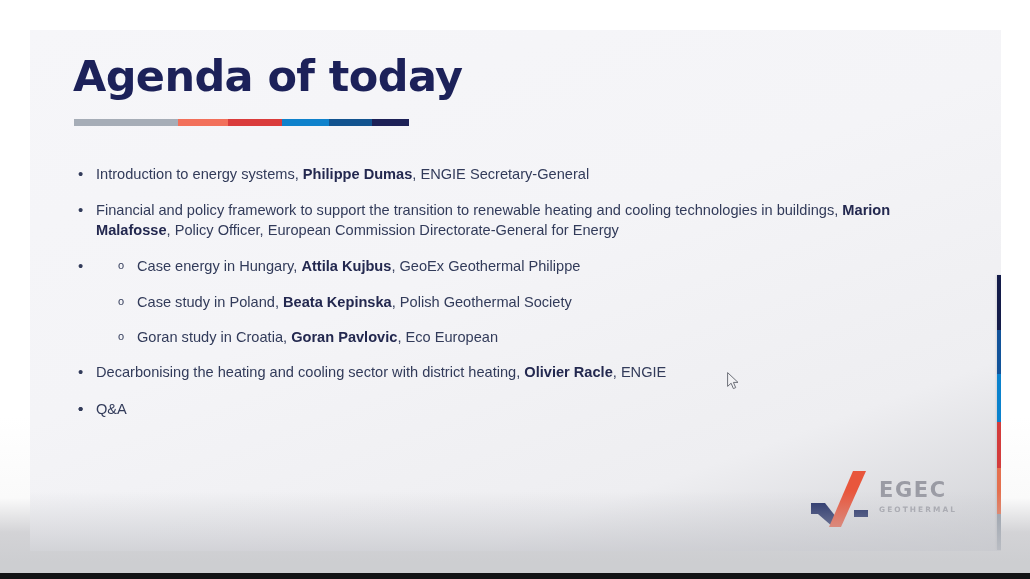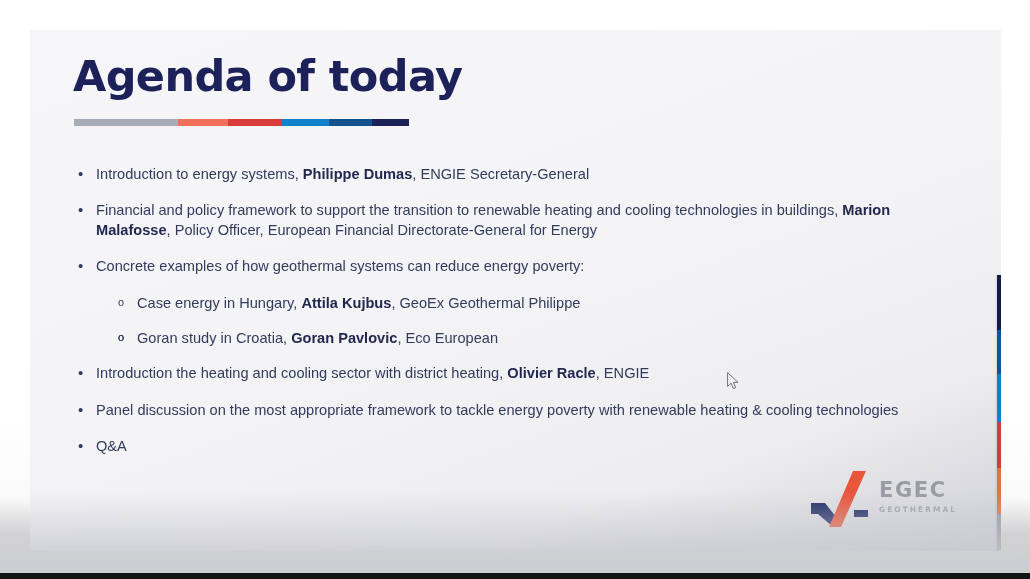--- a/index.html
+++ b/index.html
@@ -199,27 +199,27 @@
         <div class="seg" style="background: rgb(166, 173, 183); width: 31%;"></div>
         <div class="seg" style="background: rgb(242, 112, 91); width: 15%;"></div>
         <div class="seg" style="background: rgb(218, 60, 60); width: 16%;"></div>
         <div class="seg" style="background: rgb(15, 130, 204); width: 14%;"></div>
         <div class="seg" style="background: rgb(18, 83, 143); width: 13%;"></div>
         <div class="seg" style="background: rgb(29, 33, 87); width: 11%;"></div>
       </div>
 
     <div id="body">
         <div class="bullet"><span class="marker">•</span><span class="txt"><span>Introduction to energy systems, </span><b>Philippe Dumas</b><span>, ENGIE Secretary-General</span></span></div>
-        <div class="bullet"><span class="marker">•</span><span class="txt"><span>Financial and policy framework to support the transition to renewable heating and cooling technologies in buildings, </span><b>Marion Malafosse</b><span>, Policy Officer, European Financial Directorate-General for Energy</span></span></div>
-        <div class="bullet"><span class="marker">•</span><span class="txt"><span>Concrete examples of how geothermal systems can reduce energy poverty:</span></span></div>
+        <div class="bullet"><span class="marker">•</span><span class="txt"><span>Financial and policy framework to support the transition to renewable heating and cooling technologies in buildings, </span><b>Marion Malafosse</b><span>, Policy Officer, European Commission Directorate-General for Energy</span></span></div>
+        <div class="bullet"><span class="marker">•</span></div>
         <div class="bullet sub"><span class="marker">o</span><span class="txt"><span>Case energy in Hungary, </span><b>Attila Kujbus</b><span>, GeoEx Geothermal Philippe</span></span></div>
-        <div class="bullet sub"><span class="marker">o</span></div>
+        <div class="bullet sub"><span class="marker">o</span><span class="txt"><span>Case study in Poland, </span><b>Beata Kepinska</b><span>, Polish Geothermal Society</span></span></div>
         <div class="bullet sub"><span class="marker">o</span><span class="txt"><span>Goran study in Croatia, </span><b>Goran Pavlovic</b><span>, Eco European</span></span></div>
-        <div class="bullet"><span class="marker">•</span><span class="txt"><span>Introduction the heating and cooling sector with district heating, </span><b>Olivier Racle</b><span>, ENGIE</span></span></div>
-        <div class="bullet"><span class="marker">•</span><span class="txt"><span>Panel discussion on the most appropriate framework to tackle energy poverty with renewable heating &amp; cooling technologies</span></span></div>
+        <div class="bullet"><span class="marker">•</span><span class="txt"><span>Decarbonising the heating and cooling sector with district heating, </span><b>Olivier Racle</b><span>, ENGIE</span></span></div>
+        <div class="bullet"><span class="marker">•</span></div>
         <div class="bullet"><span class="marker">•</span><span class="txt"><span>Q&amp;A</span></span></div>
       </div>
 
     <div id="logo">
       <div class="mark">
         <svg viewBox="0 0 64 58" width="64" height="58" aria-hidden="true">
 
           <polygon points="4,33 18,33 33,52 26,57 4,38" fill="#1d2a63"></polygon>
           <polygon points="4,33 4,44 12,44 12,33" fill="#1d2a63"></polygon>
 

